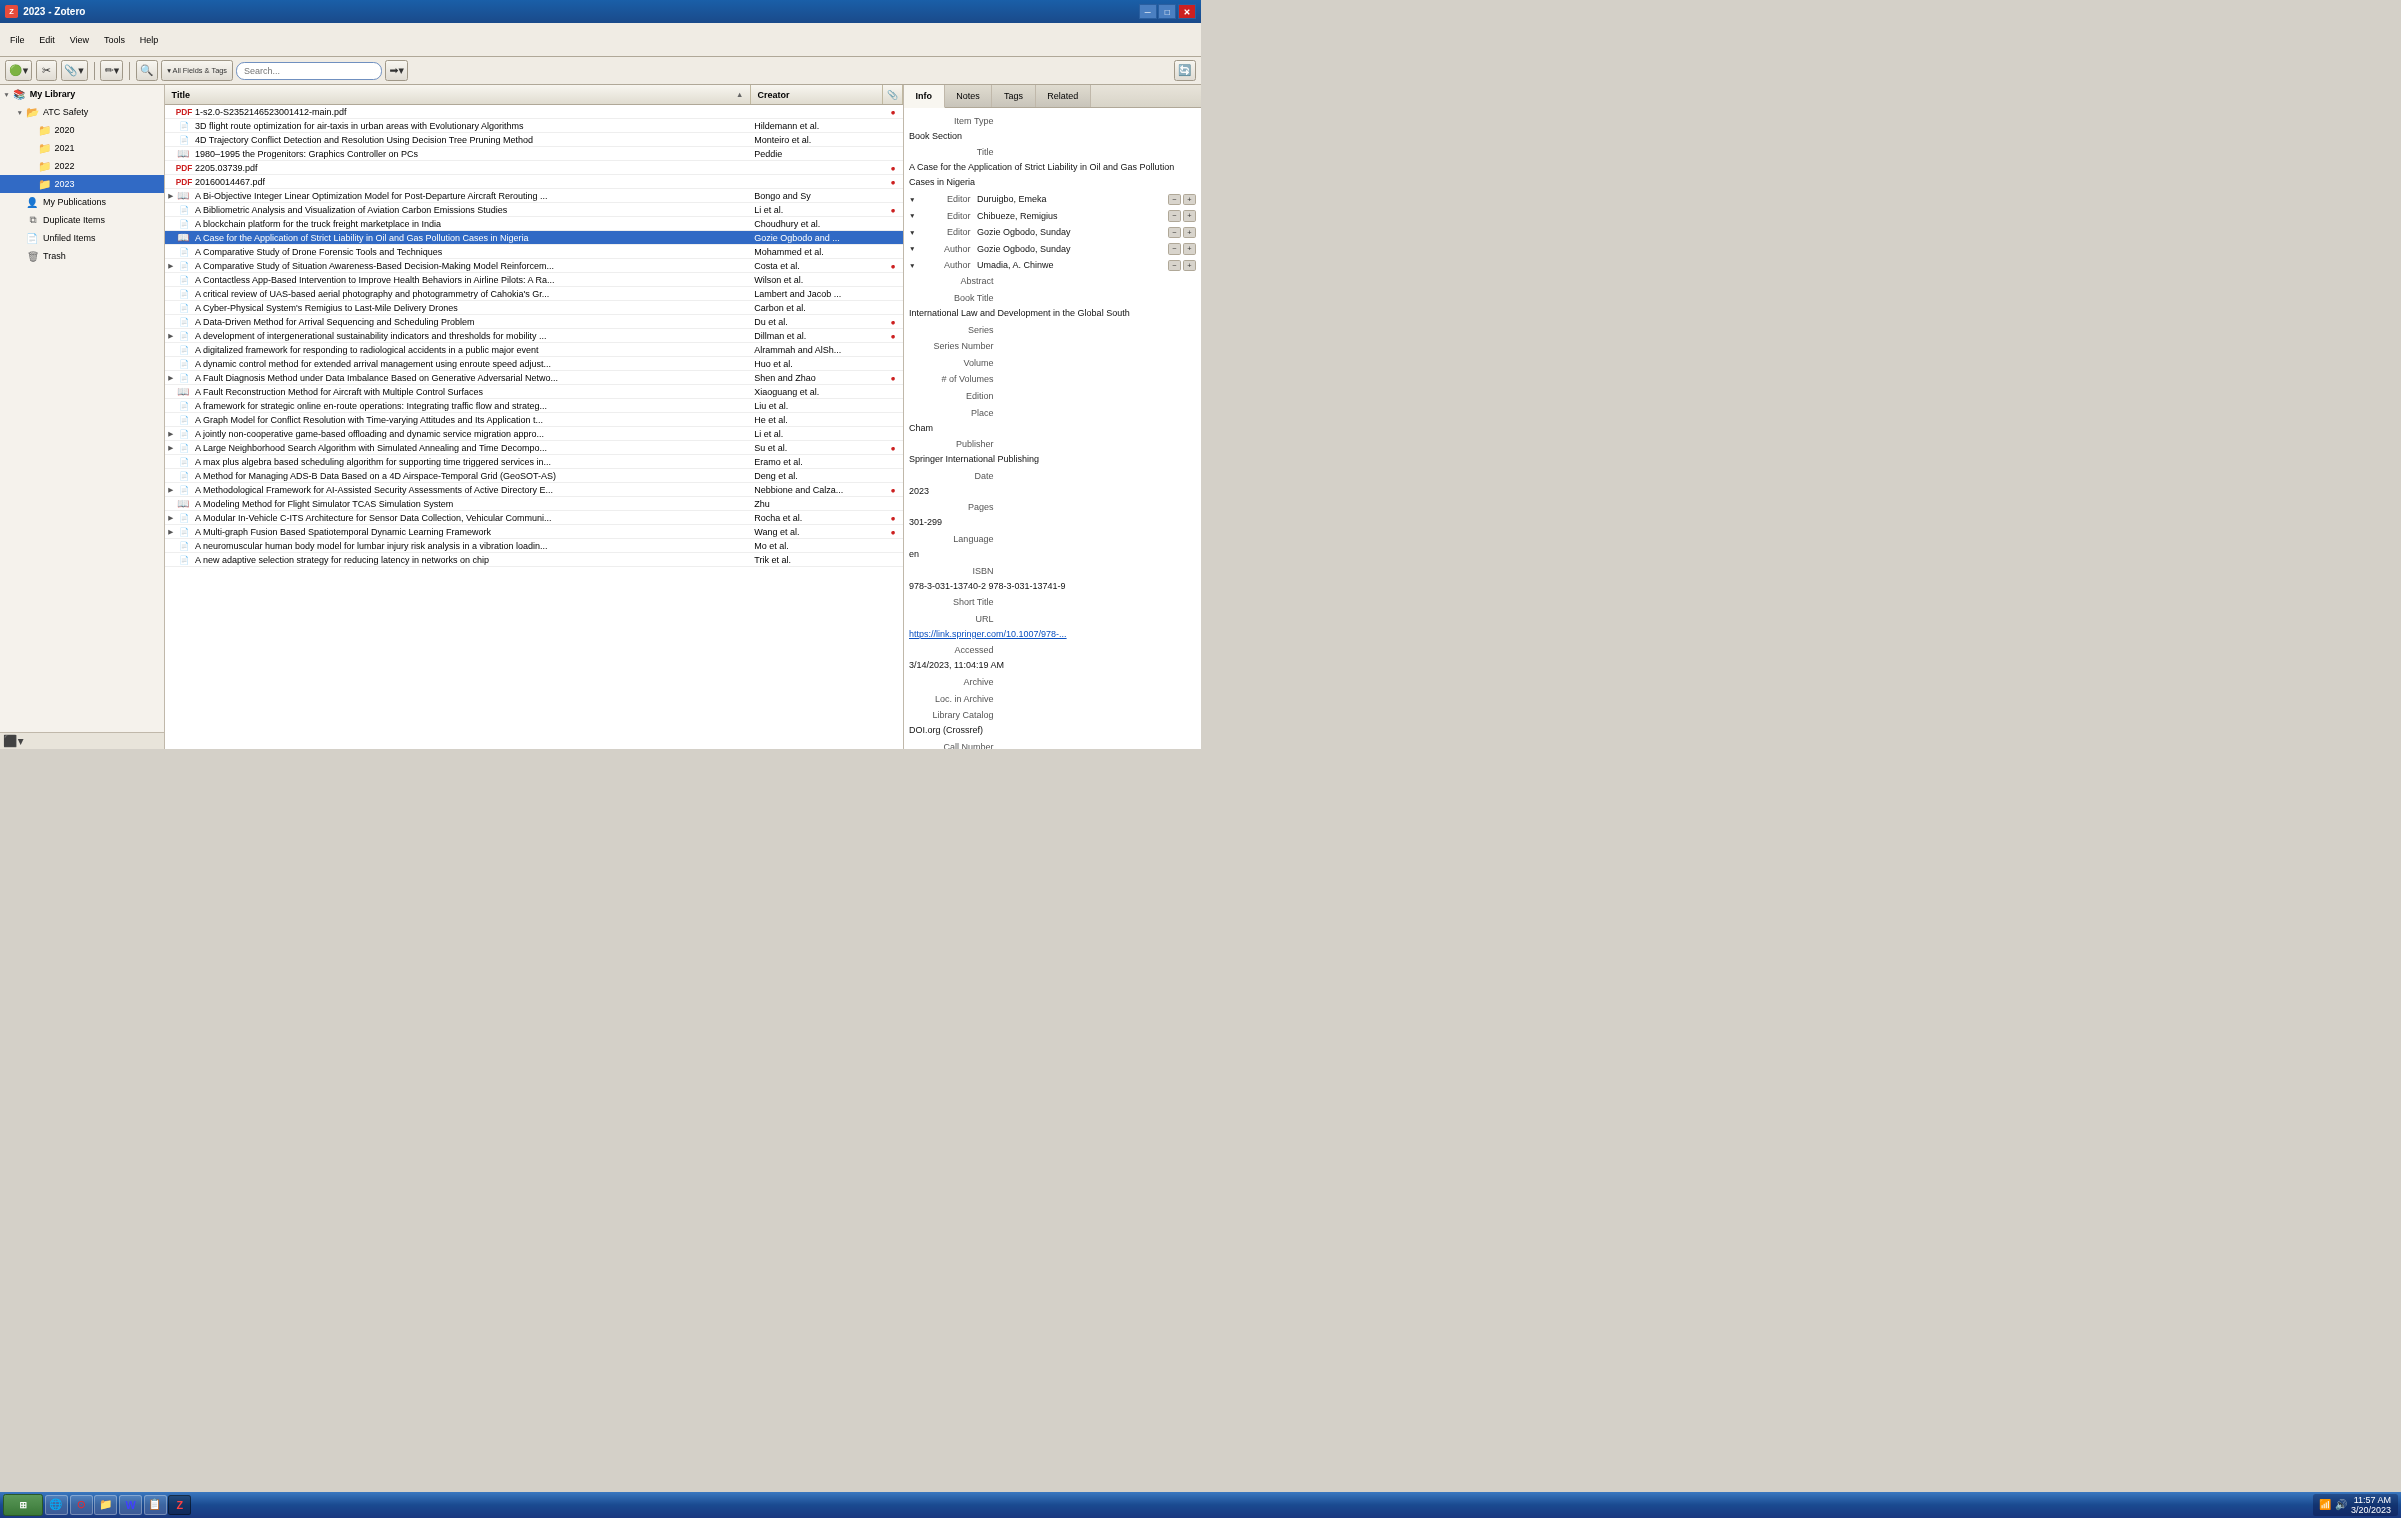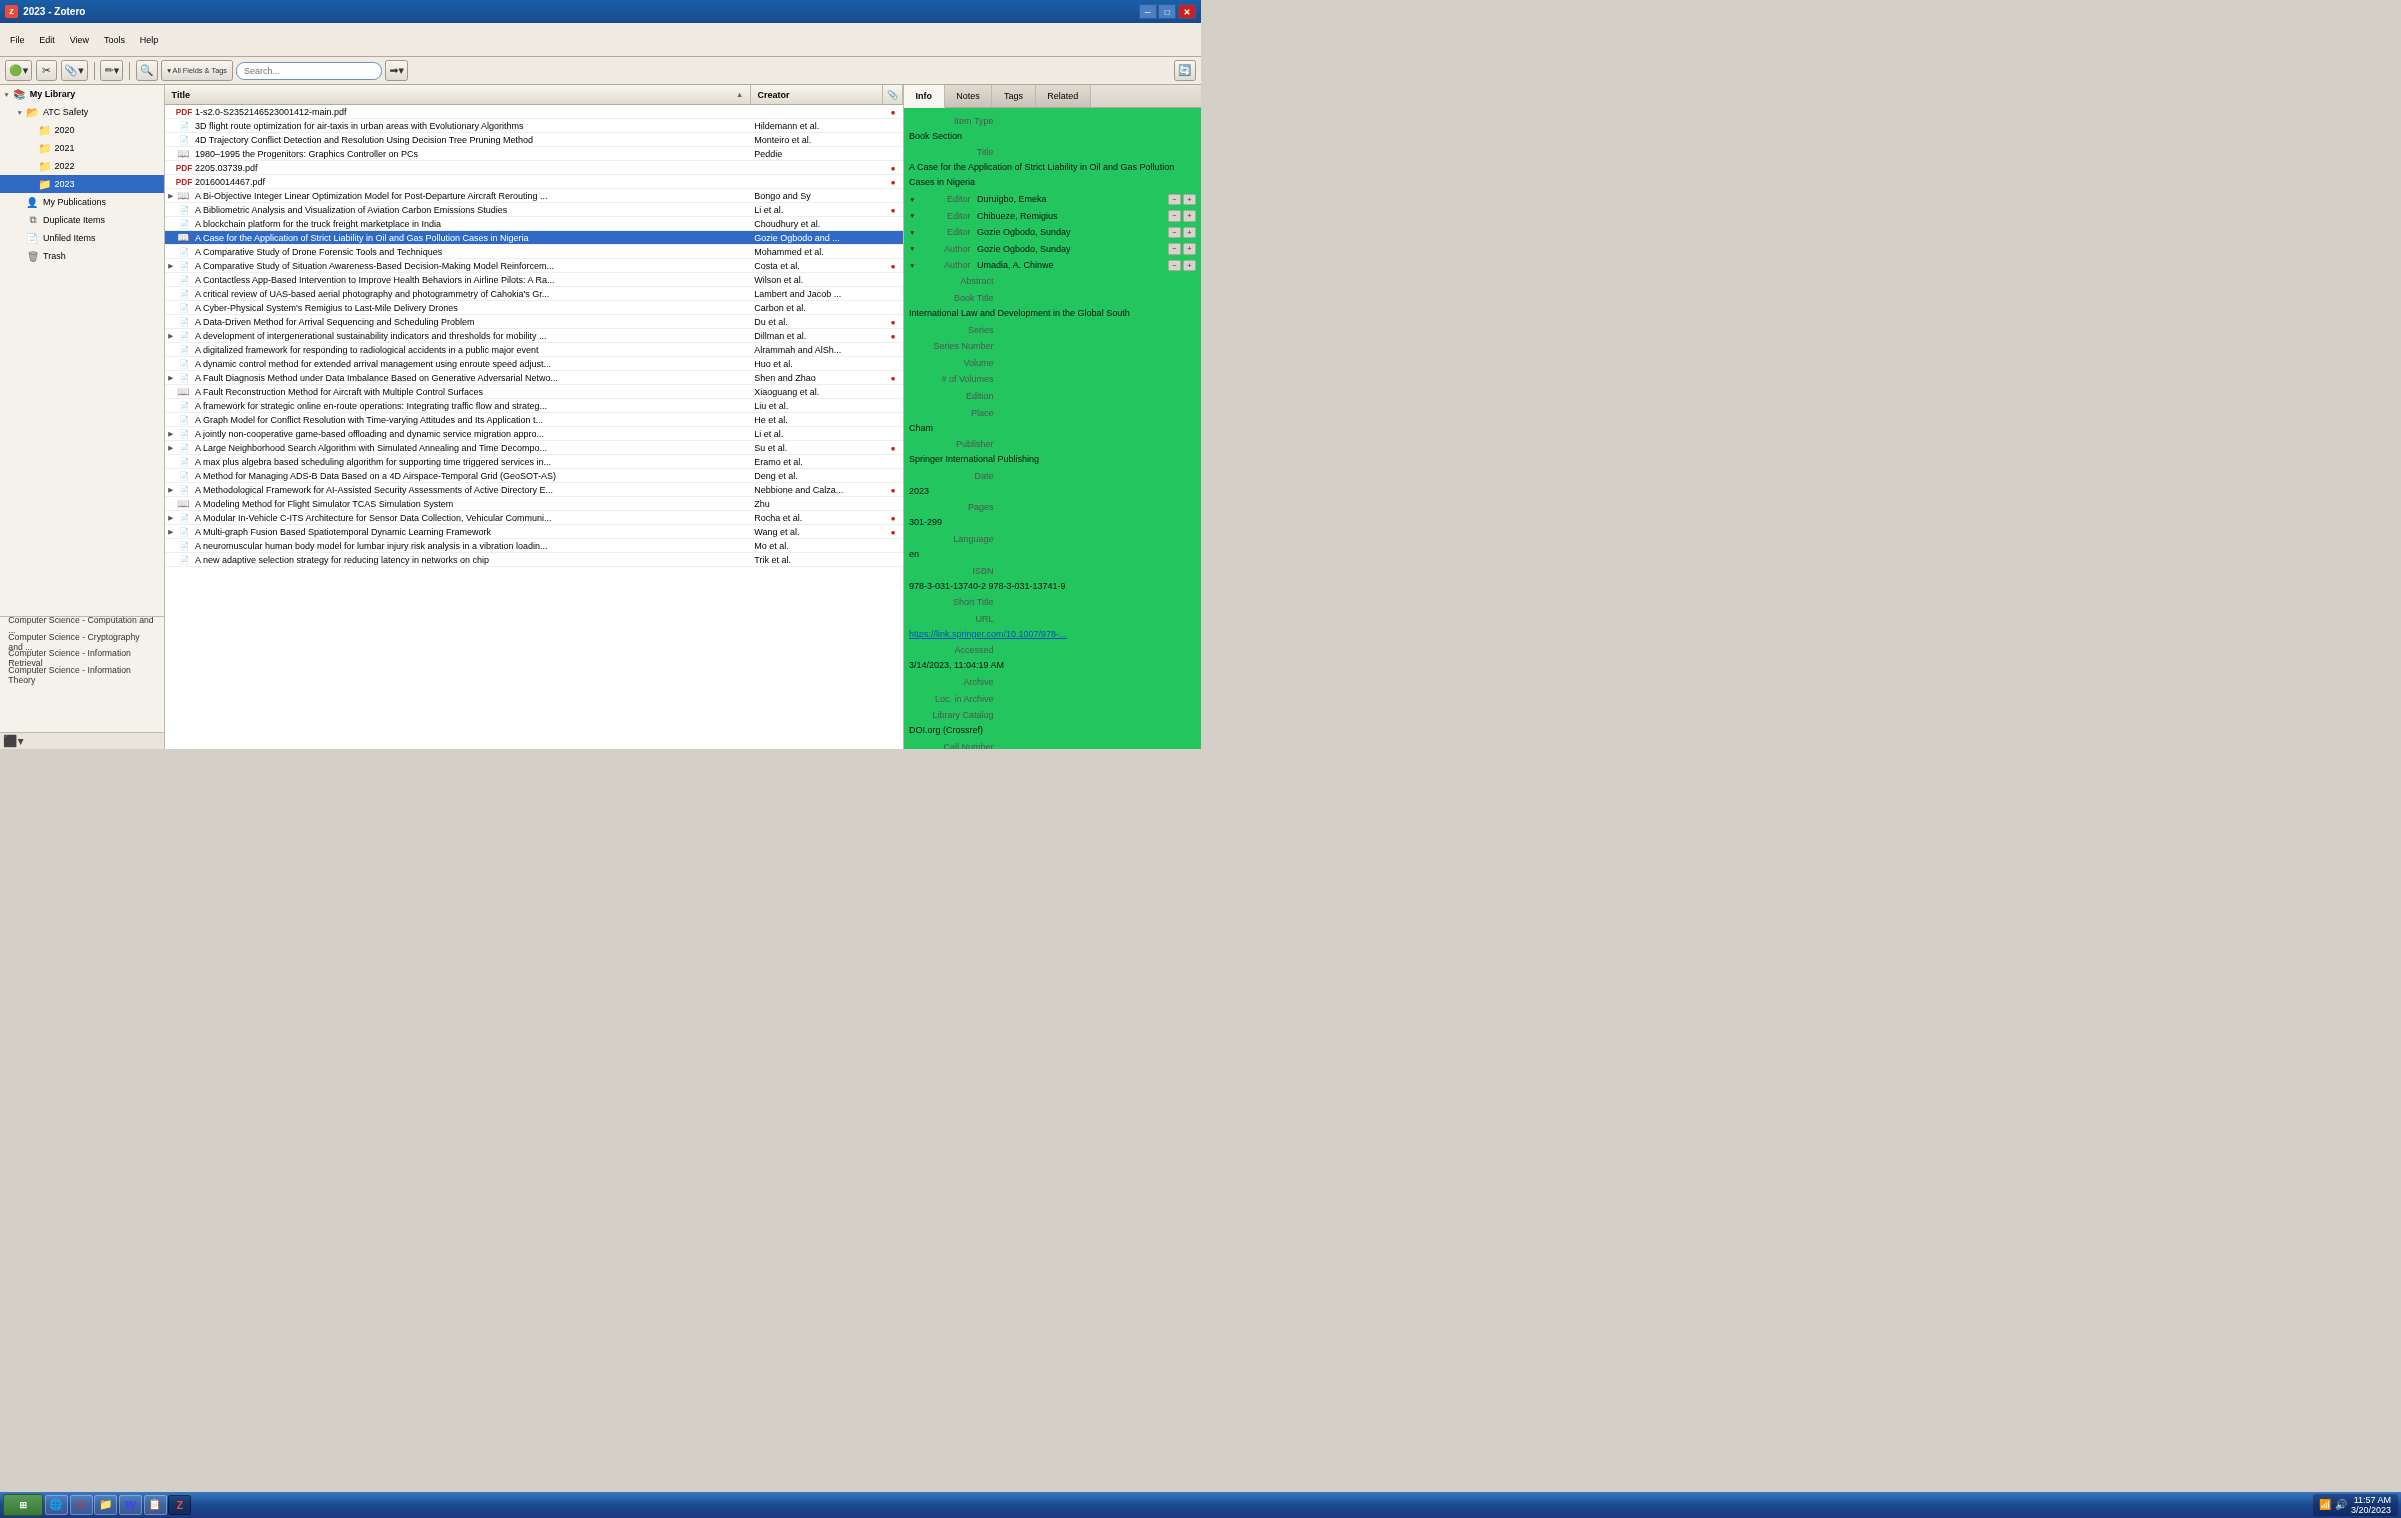--- a/index.html
+++ b/index.html
@@ -292,21 +292,21 @@
       align-items: center;
       justify-content: center;
       font-size: 8.3px;
       color: #cc2020;
     }
     
     #right-panel {
       width: 298px;
       min-width: 298px;
       border-left: 0.8px solid #c0b8aa;
-      background: #22c55e;
+      background: #ffffff;
       display: flex;
       flex-direction: column;
       overflow: hidden;
     }
     #right-tabs {
       display: flex;
       background: linear-gradient(to bottom, #e8e4da, #d8d4c8);
       border-bottom: 0.8px solid #b0a898;
       height: 23px;
     }
@@ -550,26 +550,20 @@
       <span class="arrow"></span>
       <span class="item-icon icon-unfiled">📄</span>
       <span>Unfiled Items</span>
     </div>
     <div class="sidebar-item indent-1">
       <span class="arrow"></span>
       <span class="item-icon icon-trash">🗑</span>
       <span>Trash</span>
     </div>
     <div style="flex:1;"></div>
-    <div id="sidebar-tags">
-      <div class="tag-item">Computer Science - Computation and ...</div>
-      <div class="tag-item">Computer Science - Cryptography and ...</div>
-      <div class="tag-item">Computer Science - Information Retrieval</div>
-      <div class="tag-item">Computer Science - Information Theory</div>
-    </div>
     <div class="tag-controls">
       <div style="font-size:11.6px; cursor:pointer; color:#444;">⬛▾</div>
     </div>
   </div>
 
   <div id="content-area">
 
     <div id="table-header">
       <div class="col-title-header">
         <span>Title</span>

